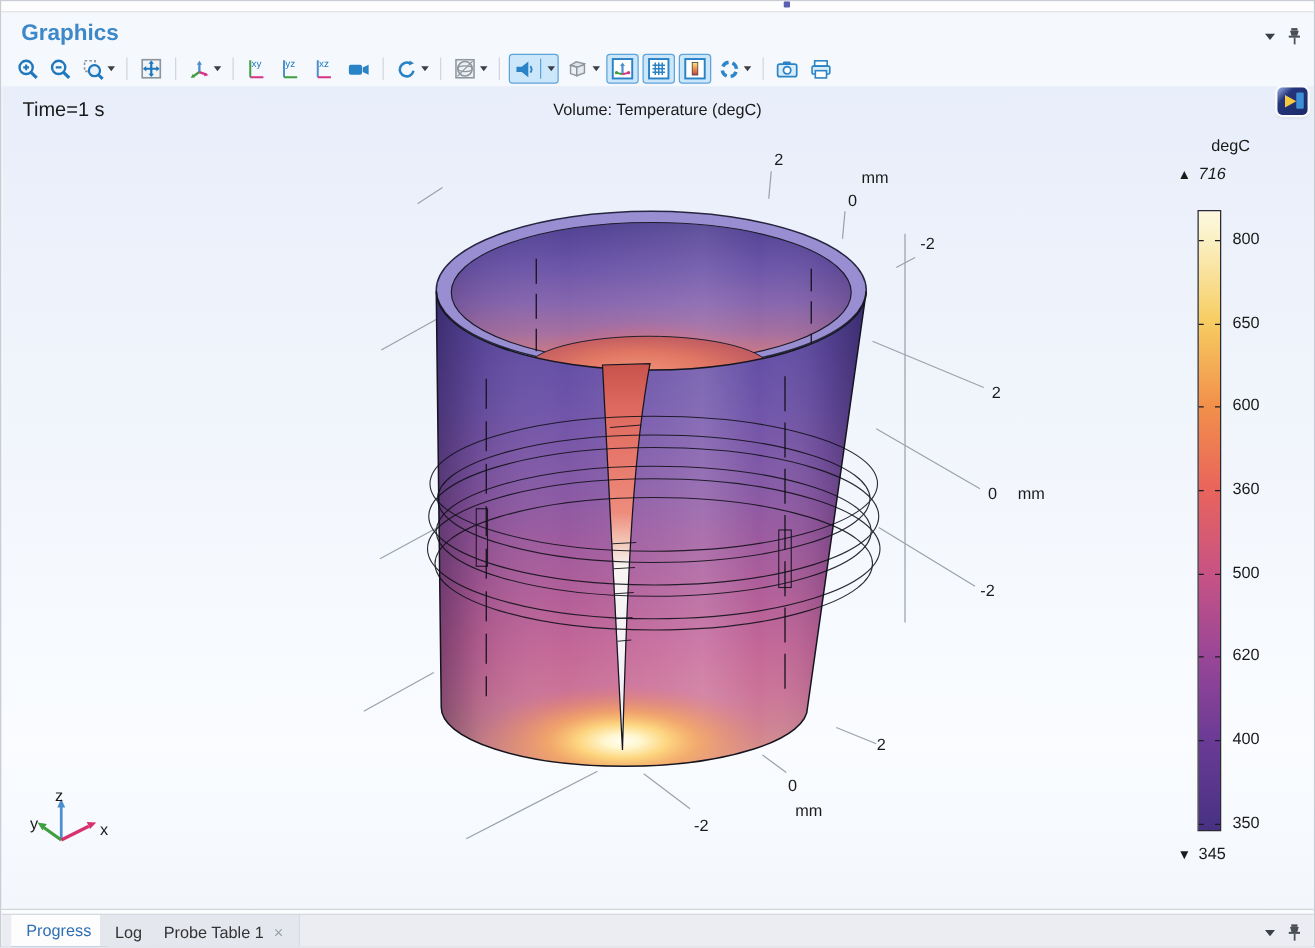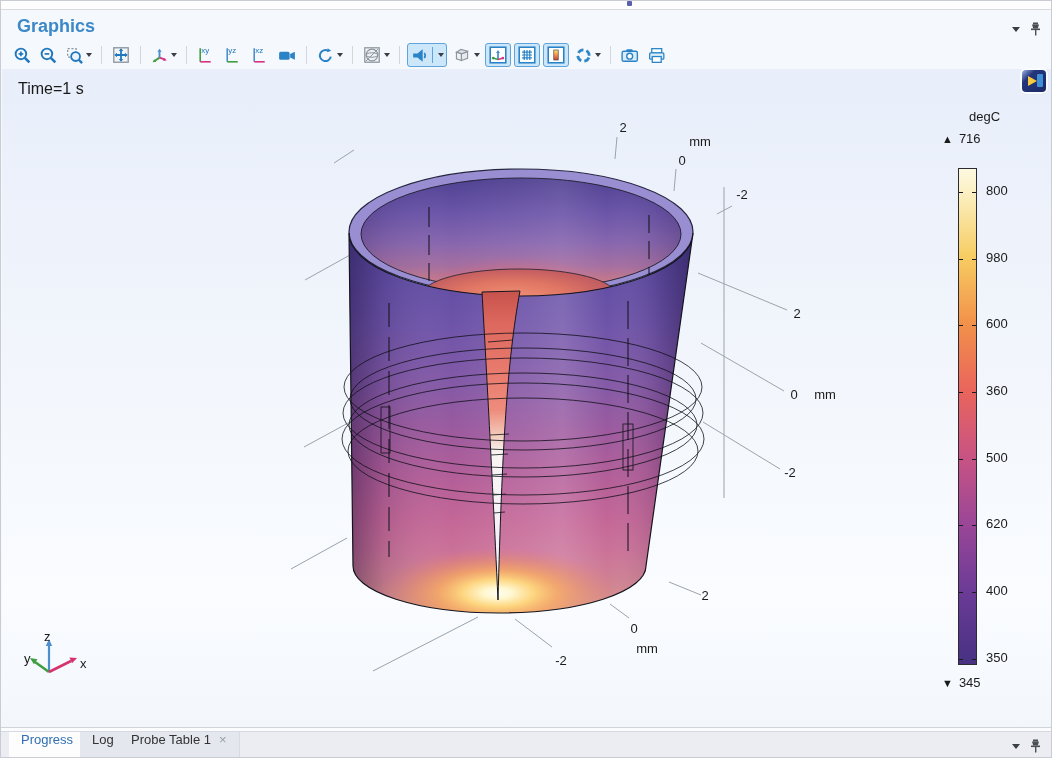--- a/index.html
+++ b/index.html
@@ -18,31 +18,31 @@
   .plot-area{position:absolute;left:1px;top:68px;width:1050px;height:658px;background:linear-gradient(180deg,#e8eefa 0%,#f2f6fc 45%,#fafcff 80%,#f3f7fc 100%);}
   .time-label{position:absolute;left:17px;top:79px;font-size:16px;color:#1a1a1a;}
   .plot-title{position:absolute;left:0;top:79px;width:100%;text-align:center;font-size:13px;color:#1a1a1a;}
   .shortcut{position:absolute;left:1021px;top:69px;width:24px;height:22px;border-radius:4px;background:linear-gradient(135deg,#9db6e8 0%,#24357c 30%,#1b2a66 100%);box-shadow:0 0 0 2px #fafbfd,0 1px 2px rgba(0,0,0,.35);}
   .shortcut .tri{position:absolute;left:6px;top:6px;width:0;height:0;border-left:9px solid #f6c93e;border-top:5px solid transparent;border-bottom:5px solid transparent;}
   .shortcut .sq{position:absolute;right:3px;top:4px;width:6px;height:13px;background:#3f8fd6;border-radius:1px;}
   .scene-svg{position:absolute;left:0;top:0;width:1052px;height:758px;}
   .scene-svg text{font-family:"Liberation Sans",sans-serif;font-size:13px;fill:#1a1a1a;}
   .legend{position:absolute;left:938px;top:104px;width:105px;height:600px;font-size:13px;color:#1a1a1a;}
   .legend .unit{position:absolute;left:30px;top:4px;}
-  .legend .maxrow{position:absolute;left:3px;top:26px;}
+  .legend .maxrow{position:absolute;left:3px;top:26px;font-style:italic;}
   .legend .minrow{position:absolute;left:3px;top:570px;}
   .legend .marker{font-size:11px;margin-right:6px;}
   .lbar{position:absolute;left:19px;top:63px;width:17px;height:495px;border:1px solid #2b2b33;background:linear-gradient(180deg,#fdf9e0 0%,#fbf0c4 4.6%,#f7cd62 17.7%,#f2914a 31.2%,#e9645c 45%,#c75384 58.5%,#9a4697 71.8%,#6b3b96 85.3%,#4a3284 98.8%,#473180 100%);}
   .tick-row{position:absolute;left:0;width:100%;height:1px;}
   .tick-row::before,.tick-row::after{content:"";position:absolute;top:0;width:4px;height:1px;background:#1a1a22;}
   .tick-row::before{left:0;} .tick-row::after{right:0;}
   .ltick-label{position:absolute;left:47px;width:40px;text-align:left;}
   .tabs-bar{position:absolute;left:0;top:726px;width:100%;height:32px;background:#fbfcfe;border-top:1px solid #cfd3da;}
   .tabs-row{position:absolute;left:0;top:3px;width:100%;height:29px;background:#ebedf3;border-top:1px solid #d6d9df;}
-  .tab{position:absolute;top:0;height:26px;display:flex;align-items:flex-start;padding:0 12px;font-size:13px;color:#333;background:#e4e7ee;border-right:1px solid #d8dbe2;}
+  .tab{position:absolute;top:0;height:26px;display:flex;align-items:center;padding:0 12px;font-size:13px;color:#333;background:#e4e7ee;border-right:1px solid #d8dbe2;}
   .tab.active{background:#fdfdfe;color:#2f6fb3;border-bottom:2px solid #2f6fb3;height:25px;}
   .tab .close{margin-left:8px;color:#9aa0a8;font-size:13px;}
   .tabs-icons{position:absolute;right:10px;top:7px;display:flex;align-items:center;gap:10px;}
   svg{display:block;}
 </style>
 </head>
 <body>
 
 <div class="window">
 
@@ -218,20 +218,21 @@
             <rect x="4.5" y="2.5" width="9.5" height="4" fill="#fff" stroke="#2a83c6" stroke-width="1.2"></rect>
             <rect x="2.5" y="6.5" width="13.5" height="6" rx="1" fill="#d8ecfa" stroke="#2a83c6" stroke-width="1.2"></rect>
             <rect x="5" y="10" width="8.5" height="5.5" fill="#fff" stroke="#2a83c6" stroke-width="1.2"></rect>
           </svg>
         </div>
     </div>
   </div>
 
   <div class="plot-area"></div>
   <div class="time-label">Time=1 s</div>
+  <div class="plot-title">Volume: Temperature (degC)</div>
   <div class="shortcut">
       <span class="tri"></span>
       <span class="sq"></span>
     </div>
 
   <svg class="scene-svg" viewBox="0 0 1052 758">
     <defs>
       <linearGradient id="innerGrad" x1="0" y1="176" x2="0" y2="296" gradientUnits="userSpaceOnUse">
         <stop offset="0" stop-color="#4e4090"></stop>
           <stop offset="0.3" stop-color="#6b55a8"></stop>
@@ -392,21 +393,21 @@
       <div class="tick-row" style="top:23px"></div>
       <div class="tick-row" style="top:90px"></div>
       <div class="tick-row" style="top:156px"></div>
       <div class="tick-row" style="top:223px"></div>
       <div class="tick-row" style="top:290px"></div>
       <div class="tick-row" style="top:356px"></div>
       <div class="tick-row" style="top:423px"></div>
       <div class="tick-row" style="top:490px"></div>
     </div>
     <div class="ltick-label" style="top:78px">800</div>
-    <div class="ltick-label" style="top:145px">980</div>
+    <div class="ltick-label" style="top:145px">650</div>
     <div class="ltick-label" style="top:211px">600</div>
     <div class="ltick-label" style="top:278px">360</div>
     <div class="ltick-label" style="top:345px">500</div>
     <div class="ltick-label" style="top:411px">620</div>
     <div class="ltick-label" style="top:478px">400</div>
     <div class="ltick-label" style="top:545px">350</div>
     <div class="minrow"><span class="marker">▼</span><span>345</span></div>
   </div>
 
   <div class="tabs-bar">

